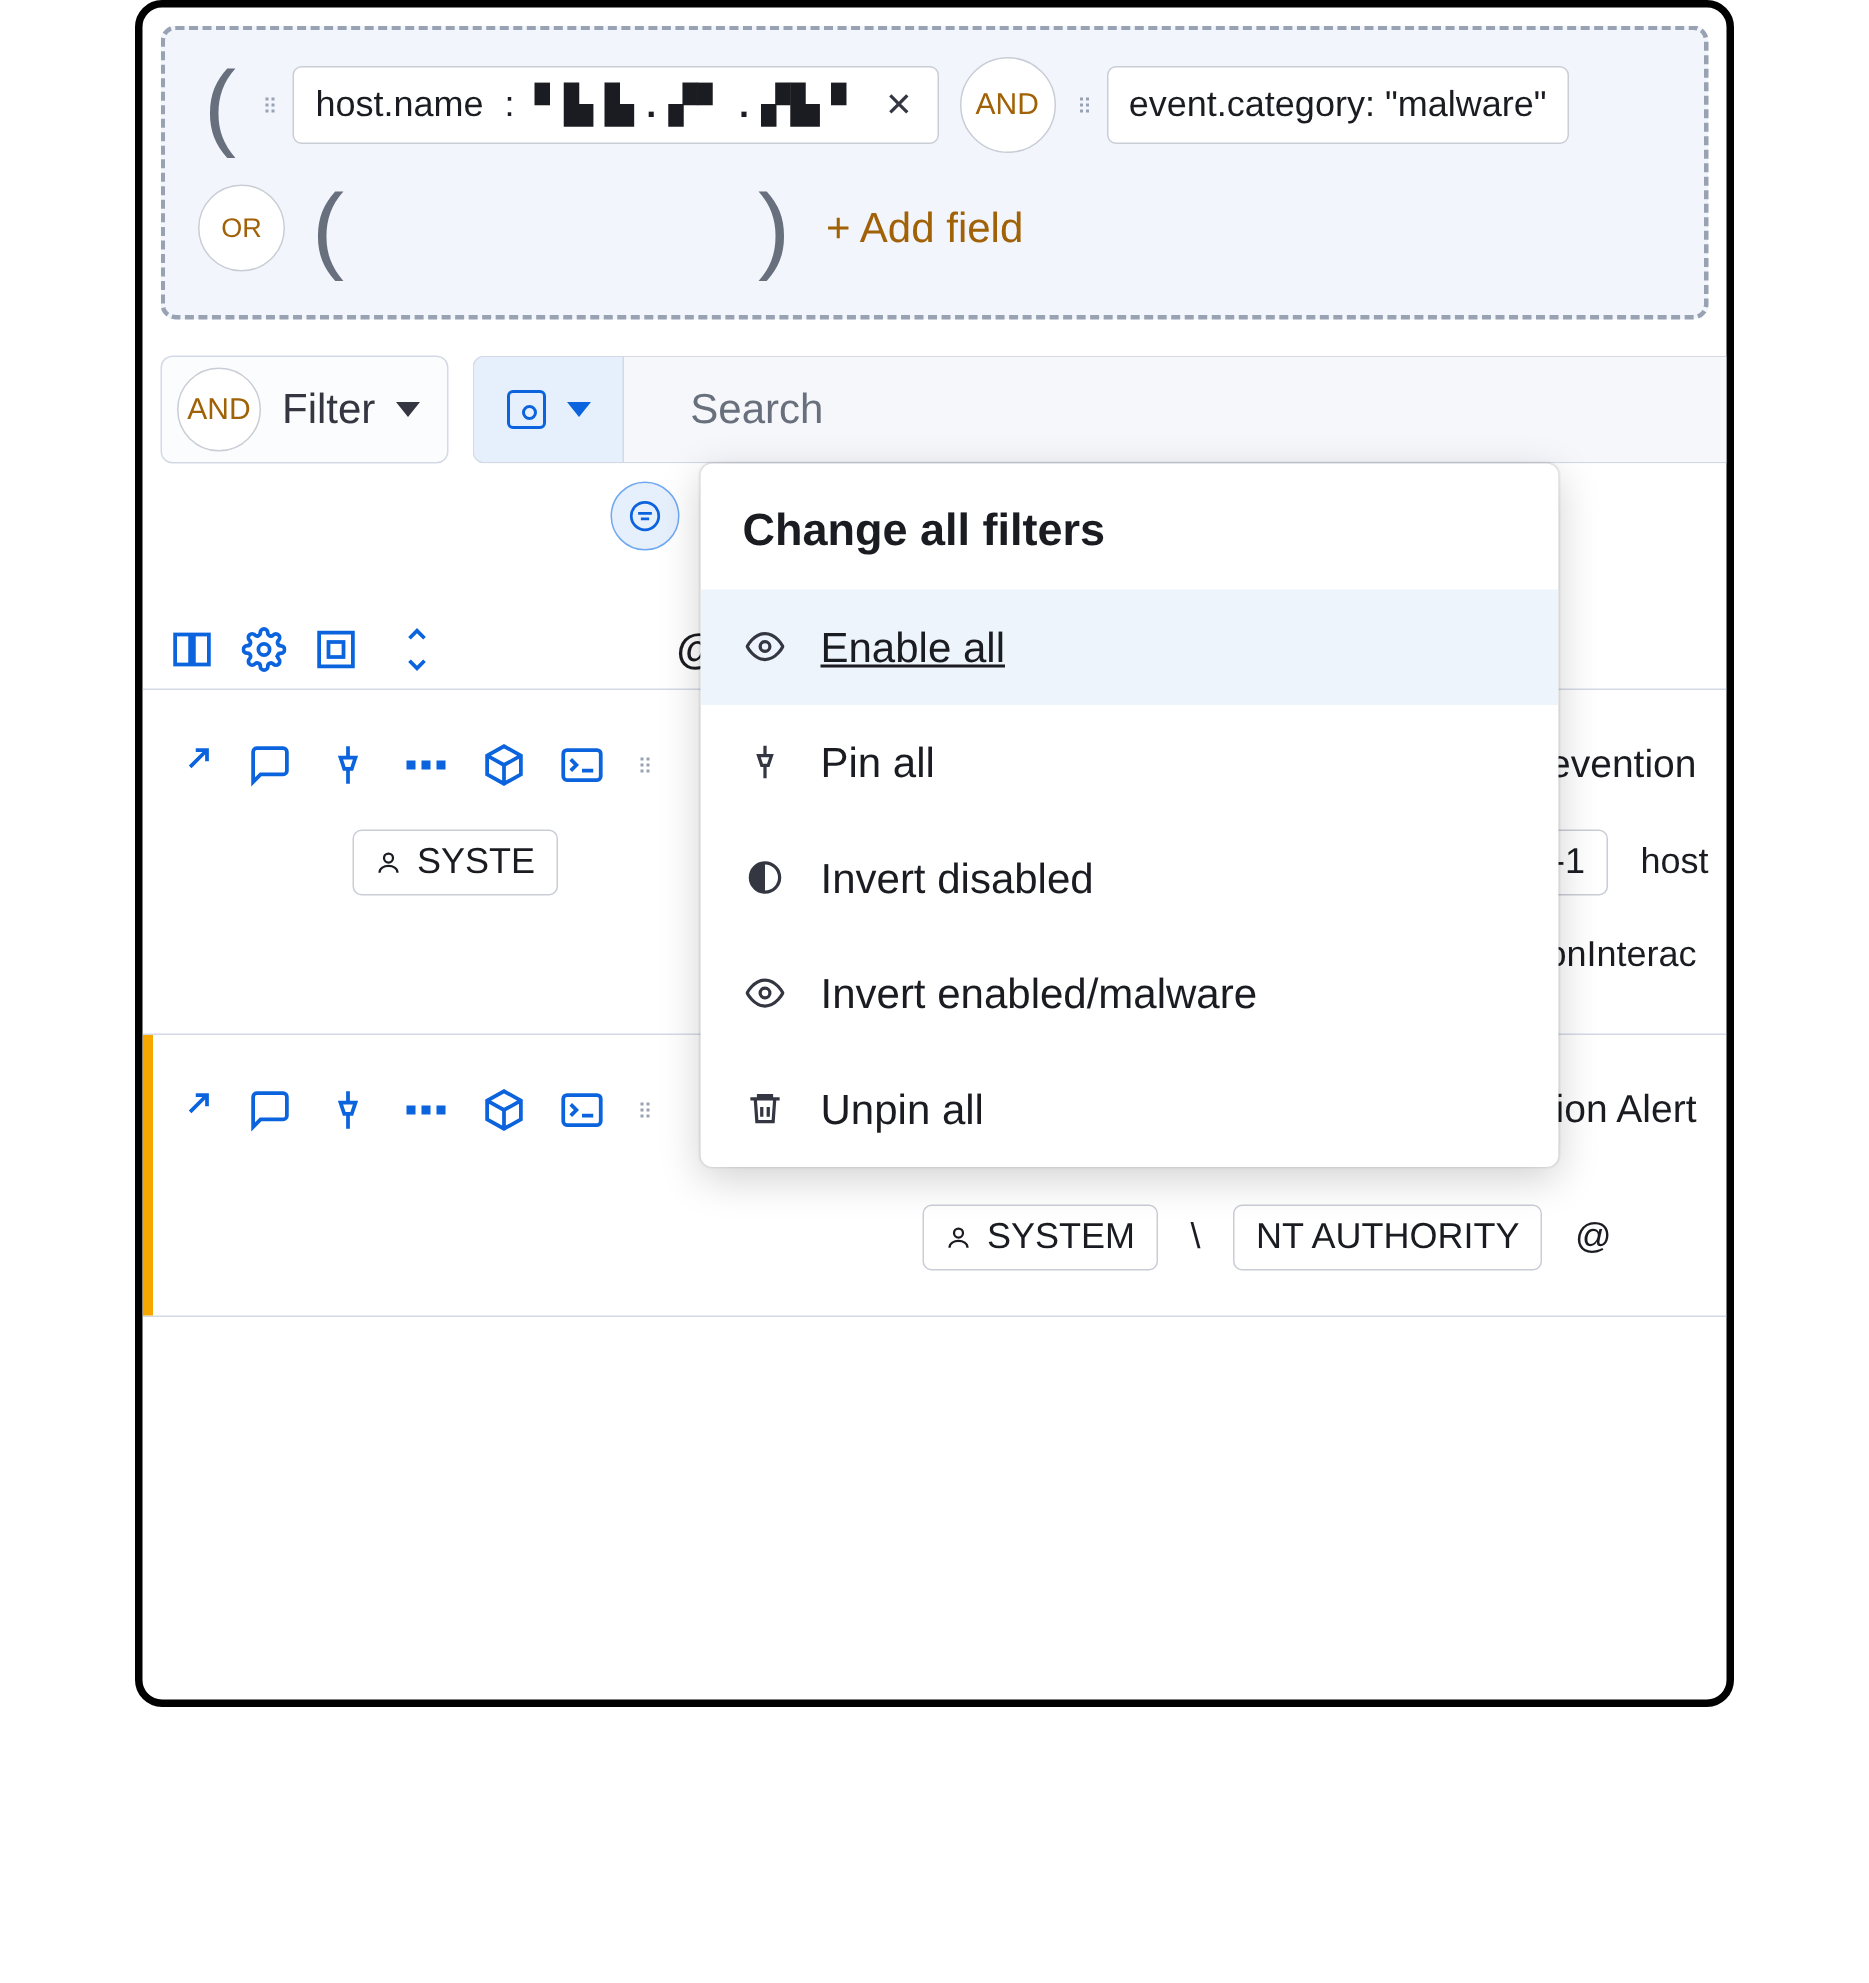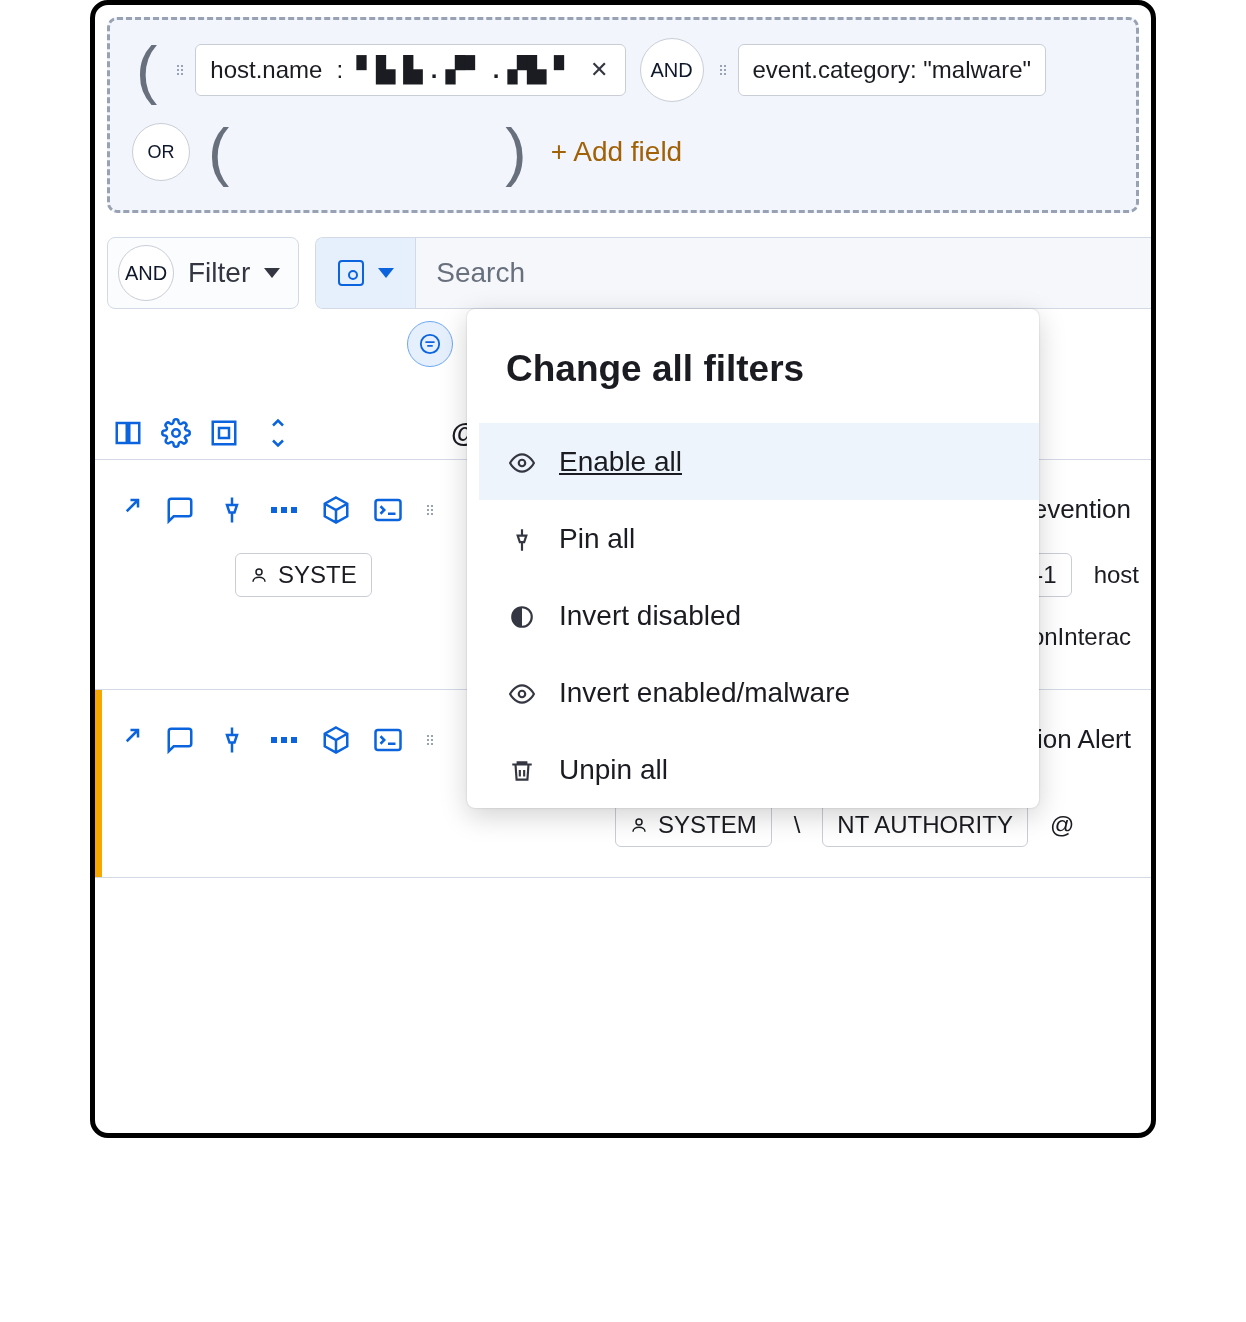--- a/index.html
+++ b/index.html
@@ -80,21 +80,21 @@
   }
 
   .op-circle {
     width: 64px; height: 64px;
     border: 1.5px solid #c9cdd6;
     border-radius: 50%;
     background: #fff;
     display: inline-flex;
     align-items: center; justify-content: center;
     font-size: 20px;
-    color: #0f172a;
+    color: #a16207;
   }
   .op-circle.sm { width: 58px; height: 58px; font-size: 18px; }
 
   .add-field {
     color: #a16207;
     font-size: 28px;
     padding-left: 6px;
   }
 
   
@@ -130,20 +130,21 @@
   .searchbar {
     flex: 1;
     display: flex;
     align-items: stretch;
     background: #f5f7fa;
     border: 1px solid #d3dae6;
     border-right: none;
     border-radius: 8px 0 0 8px;
     overflow: hidden;
     height: 72px;
+    gap: 24px;
   }
   .save-btn {
     width: 100px;
     background: #e6effc;
     display: inline-flex;
     align-items: center; justify-content: center;
     gap: 14px;
     color: #0b64dd;
     border-right: 1px solid #d3dae6;
   }
@@ -189,34 +190,33 @@
     left: 372px;
     top: 304px;
     width: 572px;
     background: #fff;
     border-radius: 8px;
     box-shadow: 0 8px 28px rgba(0,0,0,0.18), 0 0 2px rgba(0,0,0,0.2);
     overflow: hidden;
     z-index: 10;
   }
   .popover h3 {
-    margin: 11px;
+    margin: 0;
     padding: 28px 28px 22px 28px;
-    font-size: 37px;
+    font-size: 30px;
     font-weight: 700;
   }
   .menu-item {
     display: flex;
-    align-items: flex-end;
+    align-items: flex-start;
     gap: 22px;
     padding: 22px 28px;
     font-size: 28px;
     color: #1a1c21;
     border-top: 1px solid transparent;
-    margin-left: 12px;
   }
   .menu-item.hover {
     background: #eef4fc;
   }
   .menu-item.hover .mi-label { text-decoration: underline; }
   .mi-icon {
     width: 30px; height: 30px;
     display: inline-flex; align-items: center; justify-content: center;
     color: #343741;
   }

